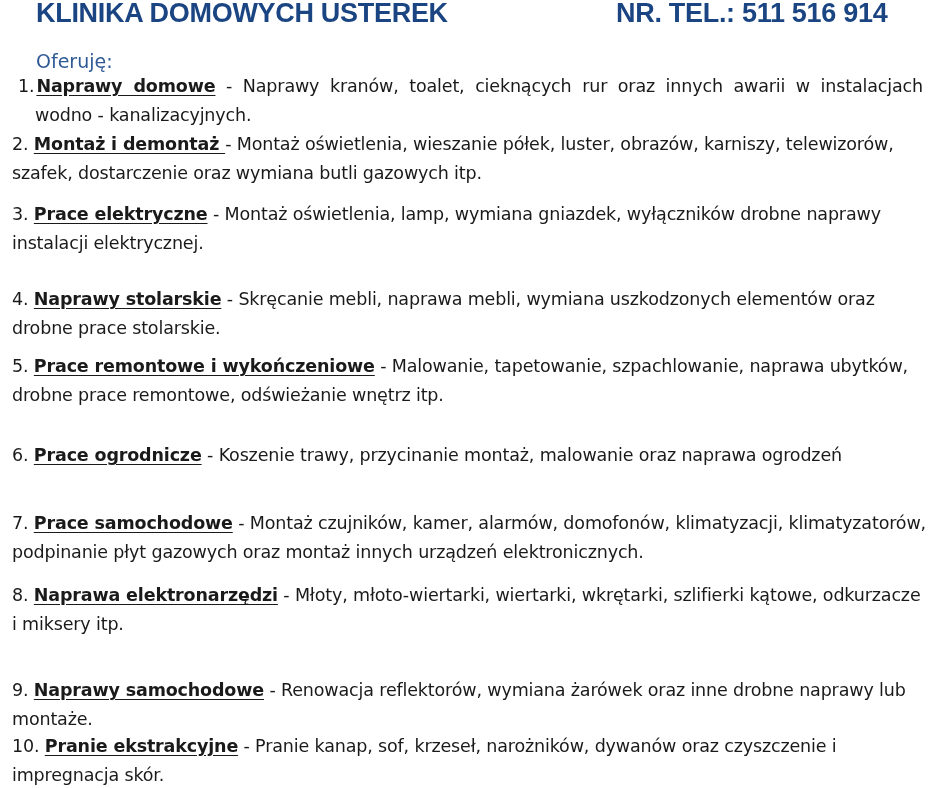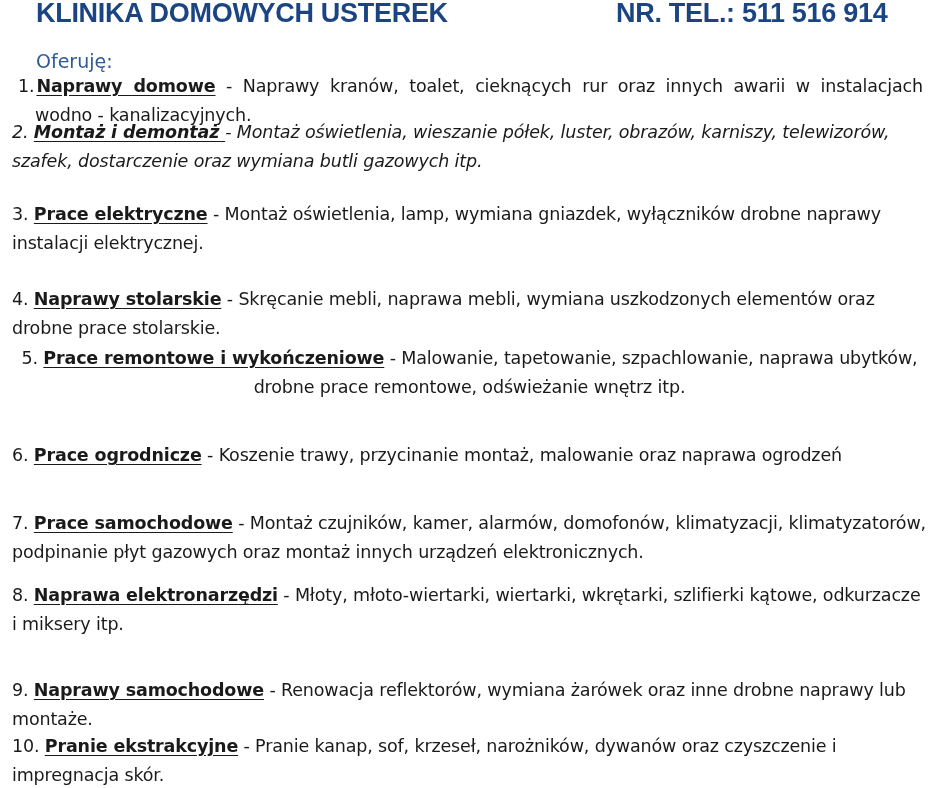--- a/index.html
+++ b/index.html
@@ -68,24 +68,24 @@
     .item1 {
       left: 18px;
       width: 888px;
       text-align: justify;
       padding-left: 17px;
       text-indent: -17px;
       top: 60px;
       margin-top: 12px;
     }
     .item1 .num { margin-right: 2px; }
-    .item2 { top: 118px; font-style: italic; }
+    .item2 { top: 130px; }
     .item3 { top: 200px; }
     .item4 { top: 285px; }
-    .item5 { top: 344px; text-align: center; }
+    .item5 { top: 352px; }
     .item6 { top: 441px; }
     .item7 { top: 509px; }
     .item8 { top: 581px; }
     .item9 { top: 676px; }
     .item10 { top: 732px; }
   </style>
 </head>
 <body>
 
 <div class="header">

